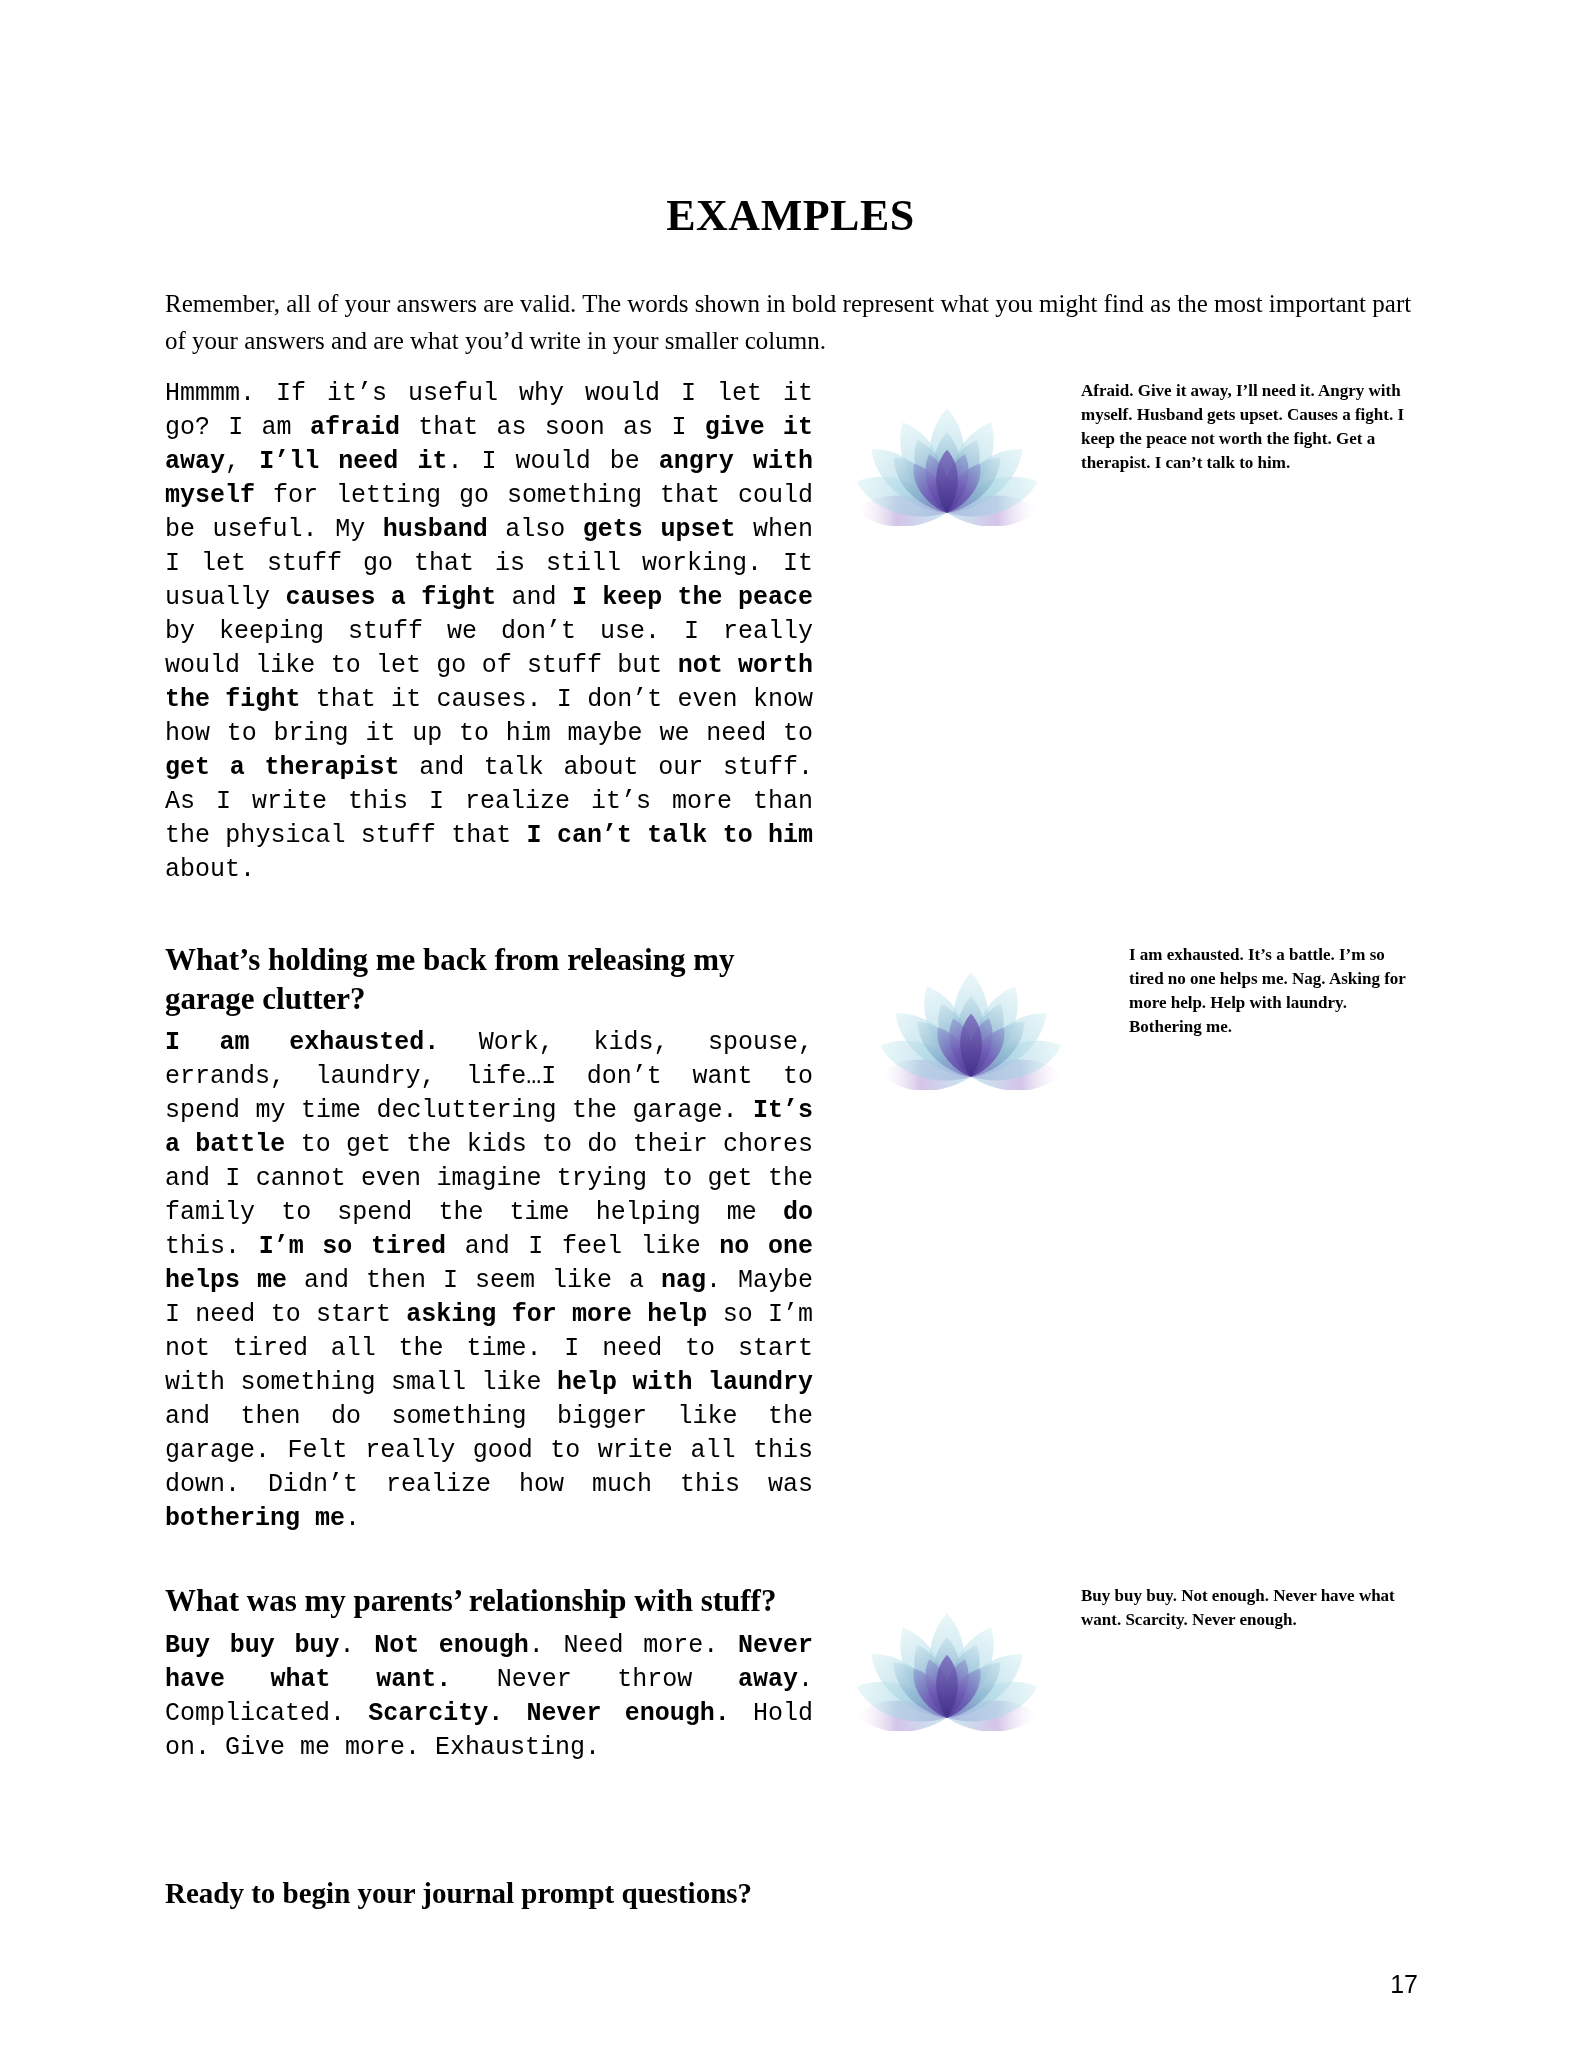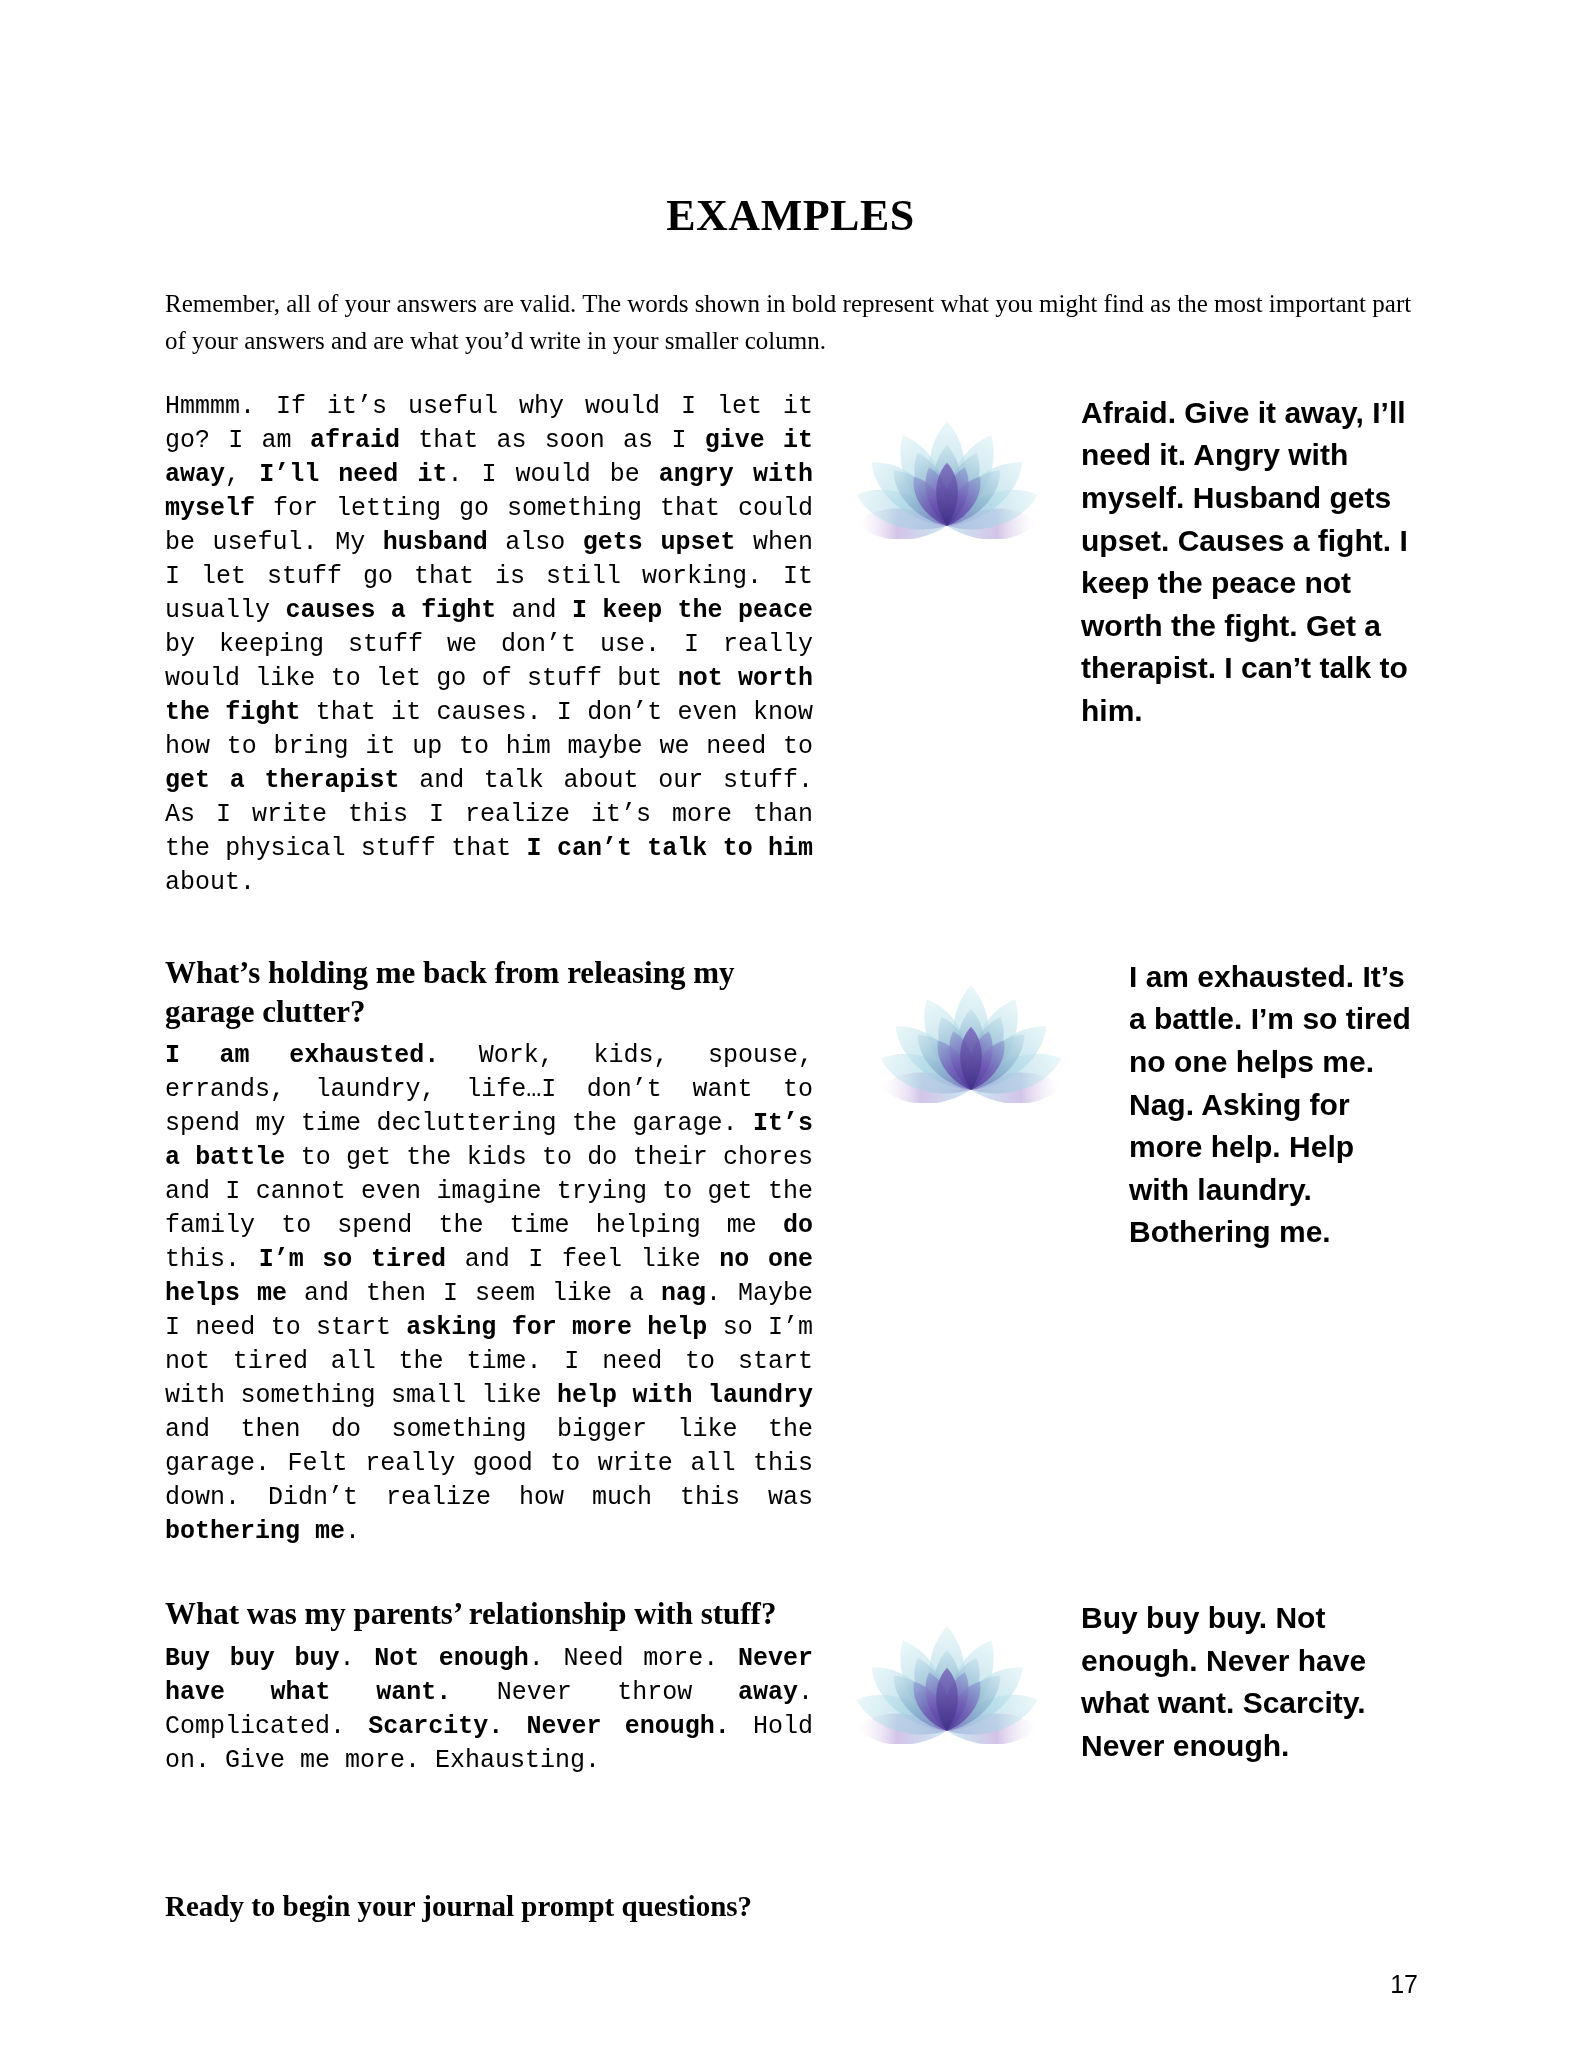--- a/index.html
+++ b/index.html
@@ -24,21 +24,21 @@
     font-size: 44px;
     line-height: 1.2;
     text-align: center;
     letter-spacing: 0.5px;
     margin: 0 0 42px 0;
   }
   .intro {
     font-family: "Liberation Serif", serif;
     font-size: 25px;
     line-height: 1.5;
-    margin: 0 0 30px 0;
+    margin: 0 0 17px 0;
   }
   .section {
     display: flex;
     flex-direction: row;
     align-items: flex-start;
   }
   .section.s1 { margin-bottom: 54px; }
   .section.s2 { margin-bottom: 46px; gap: 24px; }
   .section.s3 { margin-bottom: 8px; }
   .col-body {
@@ -63,23 +63,23 @@
   .col-lotus {
     flex: 0 0 268px;
     width: 268px;
     display: flex;
     justify-content: center;
     padding-top: 8px;
   }
   .lotus-svg { display: block; }
   .col-summary {
     flex: 1 1 auto;
-    font-family: Liberation Sans, sans-serif;
-    font-weight: bold;
-    font-size: 30px;
+    font-family: Liberation Serif, serif;
+    font-weight: bold;
+    font-size: 17px;
     line-height: 1.42;
     padding-top: 2px;
   }
   .footer-question {
     font-family: "Liberation Serif", serif;
     font-weight: bold;
     font-size: 29px;
     margin-top: 112px;
   }
   .page-number {

